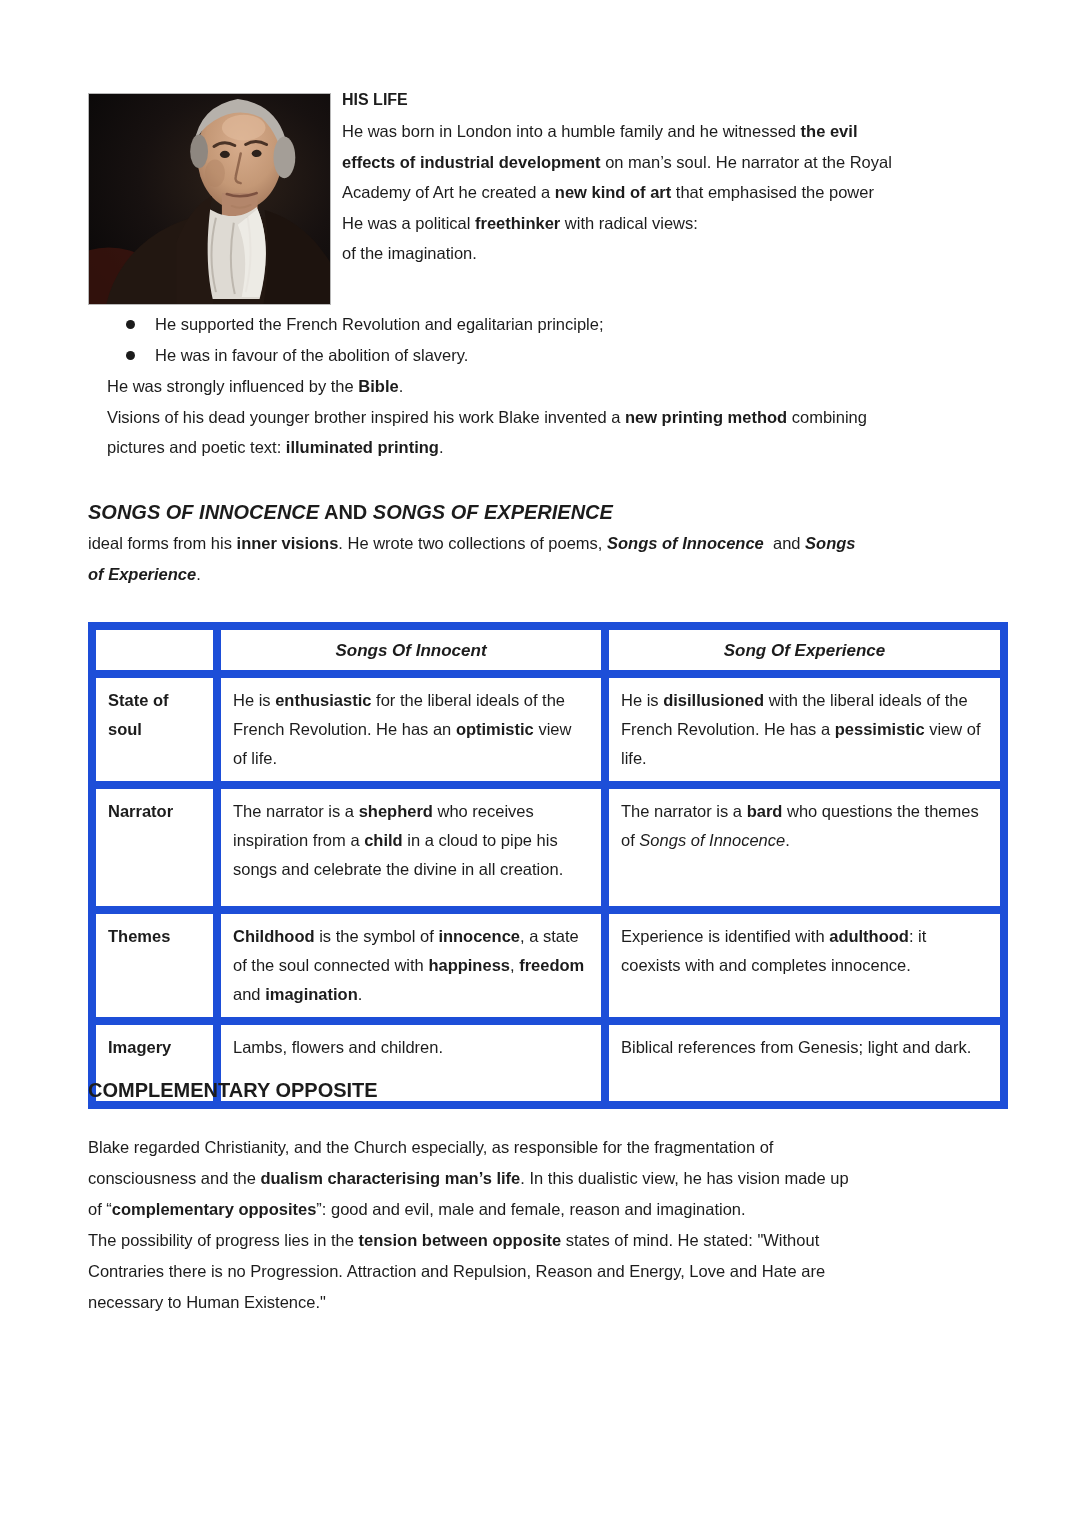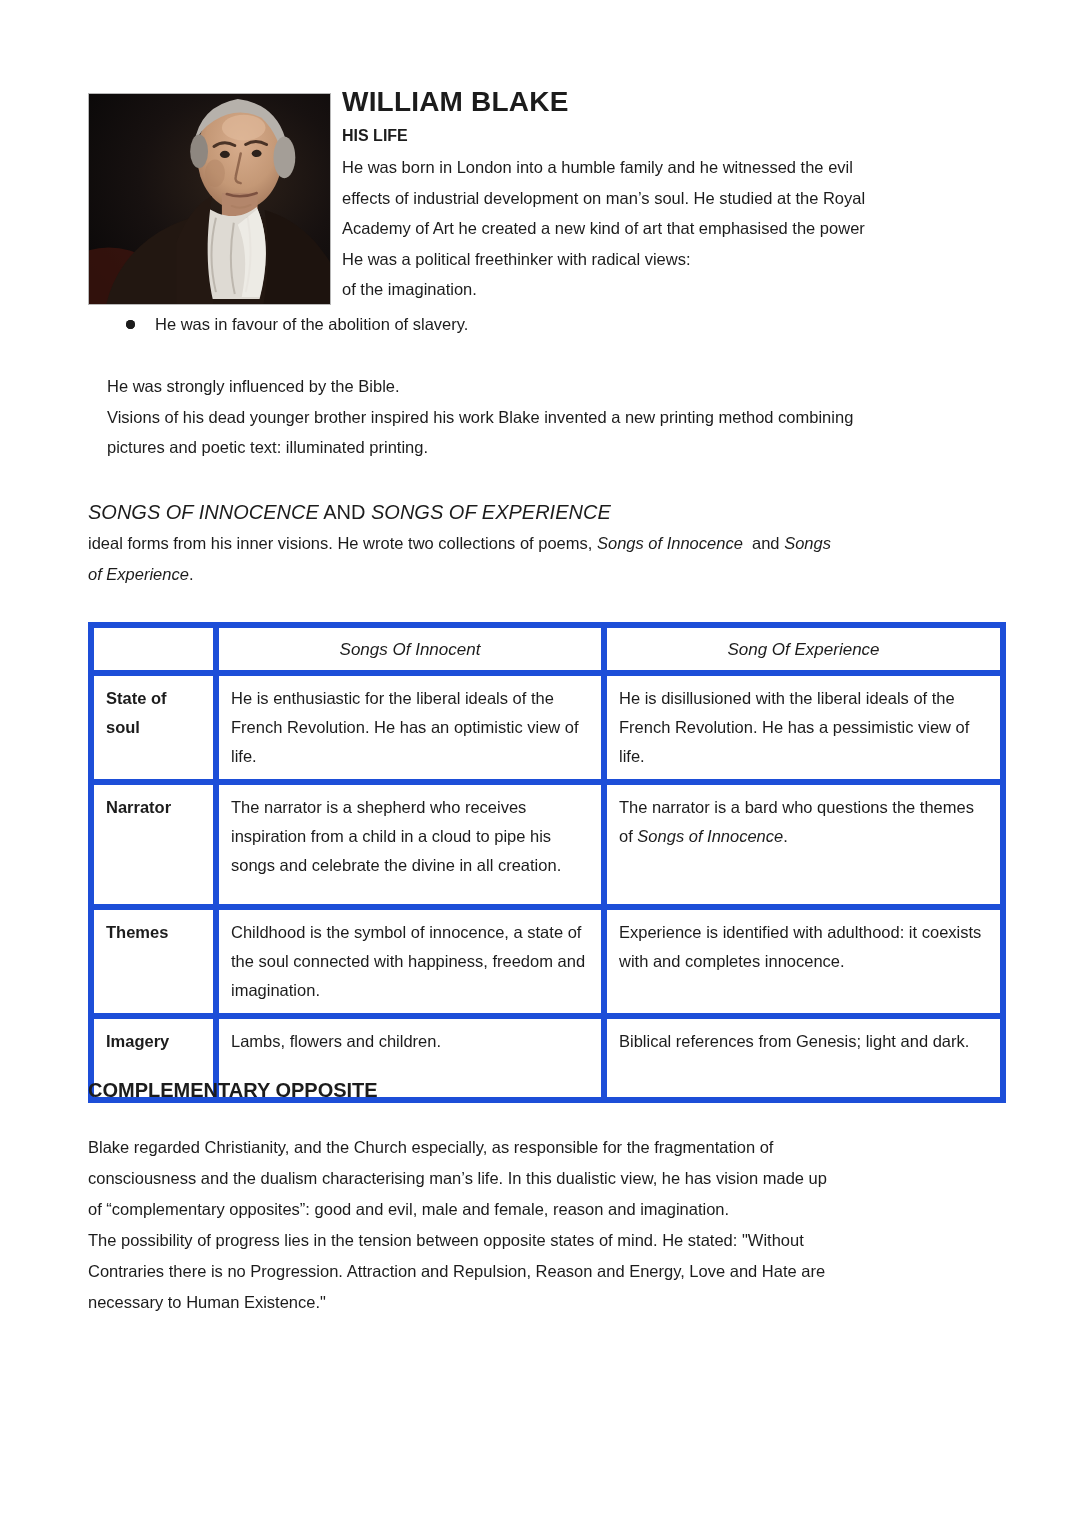--- a/index.html
+++ b/index.html
@@ -4,21 +4,21 @@
 <style>
   * { margin:0; padding:0; box-sizing:border-box; }
   html,body { background:#ffffff; }
   body {
     width:1080px; height:1526px;
     position:relative;
     font-family:"Liberation Sans", sans-serif;
     color:#1c1c1c;
     overflow:hidden;
   }
-  .b { font-weight:400; }
+  .b { font-weight:700; }
   .i { font-style:italic; }
 
   .portrait {
     position:absolute; left:88px; top:93px;
     width:243px; height:212px;
     border:1px solid #b8b8b8;
   }
   .portrait svg { display:block; width:100%; height:100%; }
 
   .right-col { position:absolute; left:342px; top:84px; width:664px; }
@@ -41,21 +41,21 @@
     font-size:20px; font-weight:700; line-height:30px; white-space:pre; }
   .songs-para { position:absolute; left:88px; top:528px; width:912px; }
   .songs-para .tline { line-height:31px; }
 
   table.blake-table {
     position:absolute; left:88px; top:622px;
     width:912px; border-collapse:collapse; table-layout:fixed;
     background:#fff;
   }
   .blake-table td, .blake-table th {
-    border:6px solid #1d4ed8;
+    border:8px solid #1d4ed8;
     vertical-align:top;
     padding:8px 12px;
     font-size:16.5px; line-height:29px;
     text-align:left;
     overflow:hidden;
   }
   .blake-table col.c1 { width:125px; }
   .blake-table col.c2 { width:388px; }
   .blake-table col.c3 { width:399px; }
   .blake-table tr.hdr { height:48px; }
@@ -107,32 +107,32 @@
     <path d="M 144 113 Q 153 117 163 112" stroke="#a97e61" stroke-width="2" fill="none" stroke-linecap="round" opacity="0.7"></path>
     <path d="M 116 112 C 106 142 105 172 116 207 L 172 207 C 180 176 182 142 169 114 C 152 128 132 125 116 112 Z" fill="#dedad3"></path>
     <path d="M 128 125 C 122 150 122 175 128 200 M 146 130 C 142 155 142 180 147 202 M 160 124 C 164 148 164 175 158 200" stroke="#b4aea5" stroke-width="2" fill="none" opacity="0.8"></path>
     <path d="M 150 132 C 158 150 160 175 154 205 L 172 205 C 180 175 181 143 170 116 Z" fill="#f0ede7" opacity="0.85"></path>
     <path d="M 88 212 L 88 150 C 99 121 114 108 124 103 C 117 150 119 185 126 212 Z" fill="#241812"></path>
     <path d="M 243 212 L 243 170 C 224 138 200 124 177 117 C 183 152 181 185 176 212 Z" fill="#1d130e"></path>
   </svg>
 </div>
 
 <div class="right-col">
-  <div class="doc-title">WILLIAM BLAKE</div>
   <div class="doc-subtitle">HIS LIFE</div>
   <div class="tline"><span>He was born in London into a humble family and he witnessed </span><span class="b">the evil</span></div>
-  <div class="tline"><span class="b">effects of industrial development</span><span> on man’s soul. He studied at the Royal</span></div>
+  <div class="tline"><span class="b">effects of industrial development</span><span> on man’s soul. He narrator at the Royal</span></div>
   <div class="tline"><span>Academy of Art he created a </span><span class="b">new kind of art</span><span> that emphasised the power</span></div>
   <div class="tline"><span>He was a political </span><span class="b">freethinker</span><span> with radical views:</span></div>
   <div class="tline"><span>of the imagination.</span></div>
 </div>
 
 <div class="bullets">
   <div class="bullet-row">
     <span class="bullet-dot"></span>
+    <span>He supported the French Revolution and egalitarian principle;</span>
   </div>
   <div class="bullet-row">
     <span class="bullet-dot"></span>
     <span>He was in favour of the abolition of slavery.</span>
   </div>
 </div>
 
 <div class="after-block">
   <div class="tline"><span>He was strongly influenced by the </span><span class="b">Bible</span><span>.</span></div>
   <div class="tline"><span>Visions of his dead younger brother inspired his work Blake invented a </span><span class="b">new printing method</span><span> combining</span></div>

